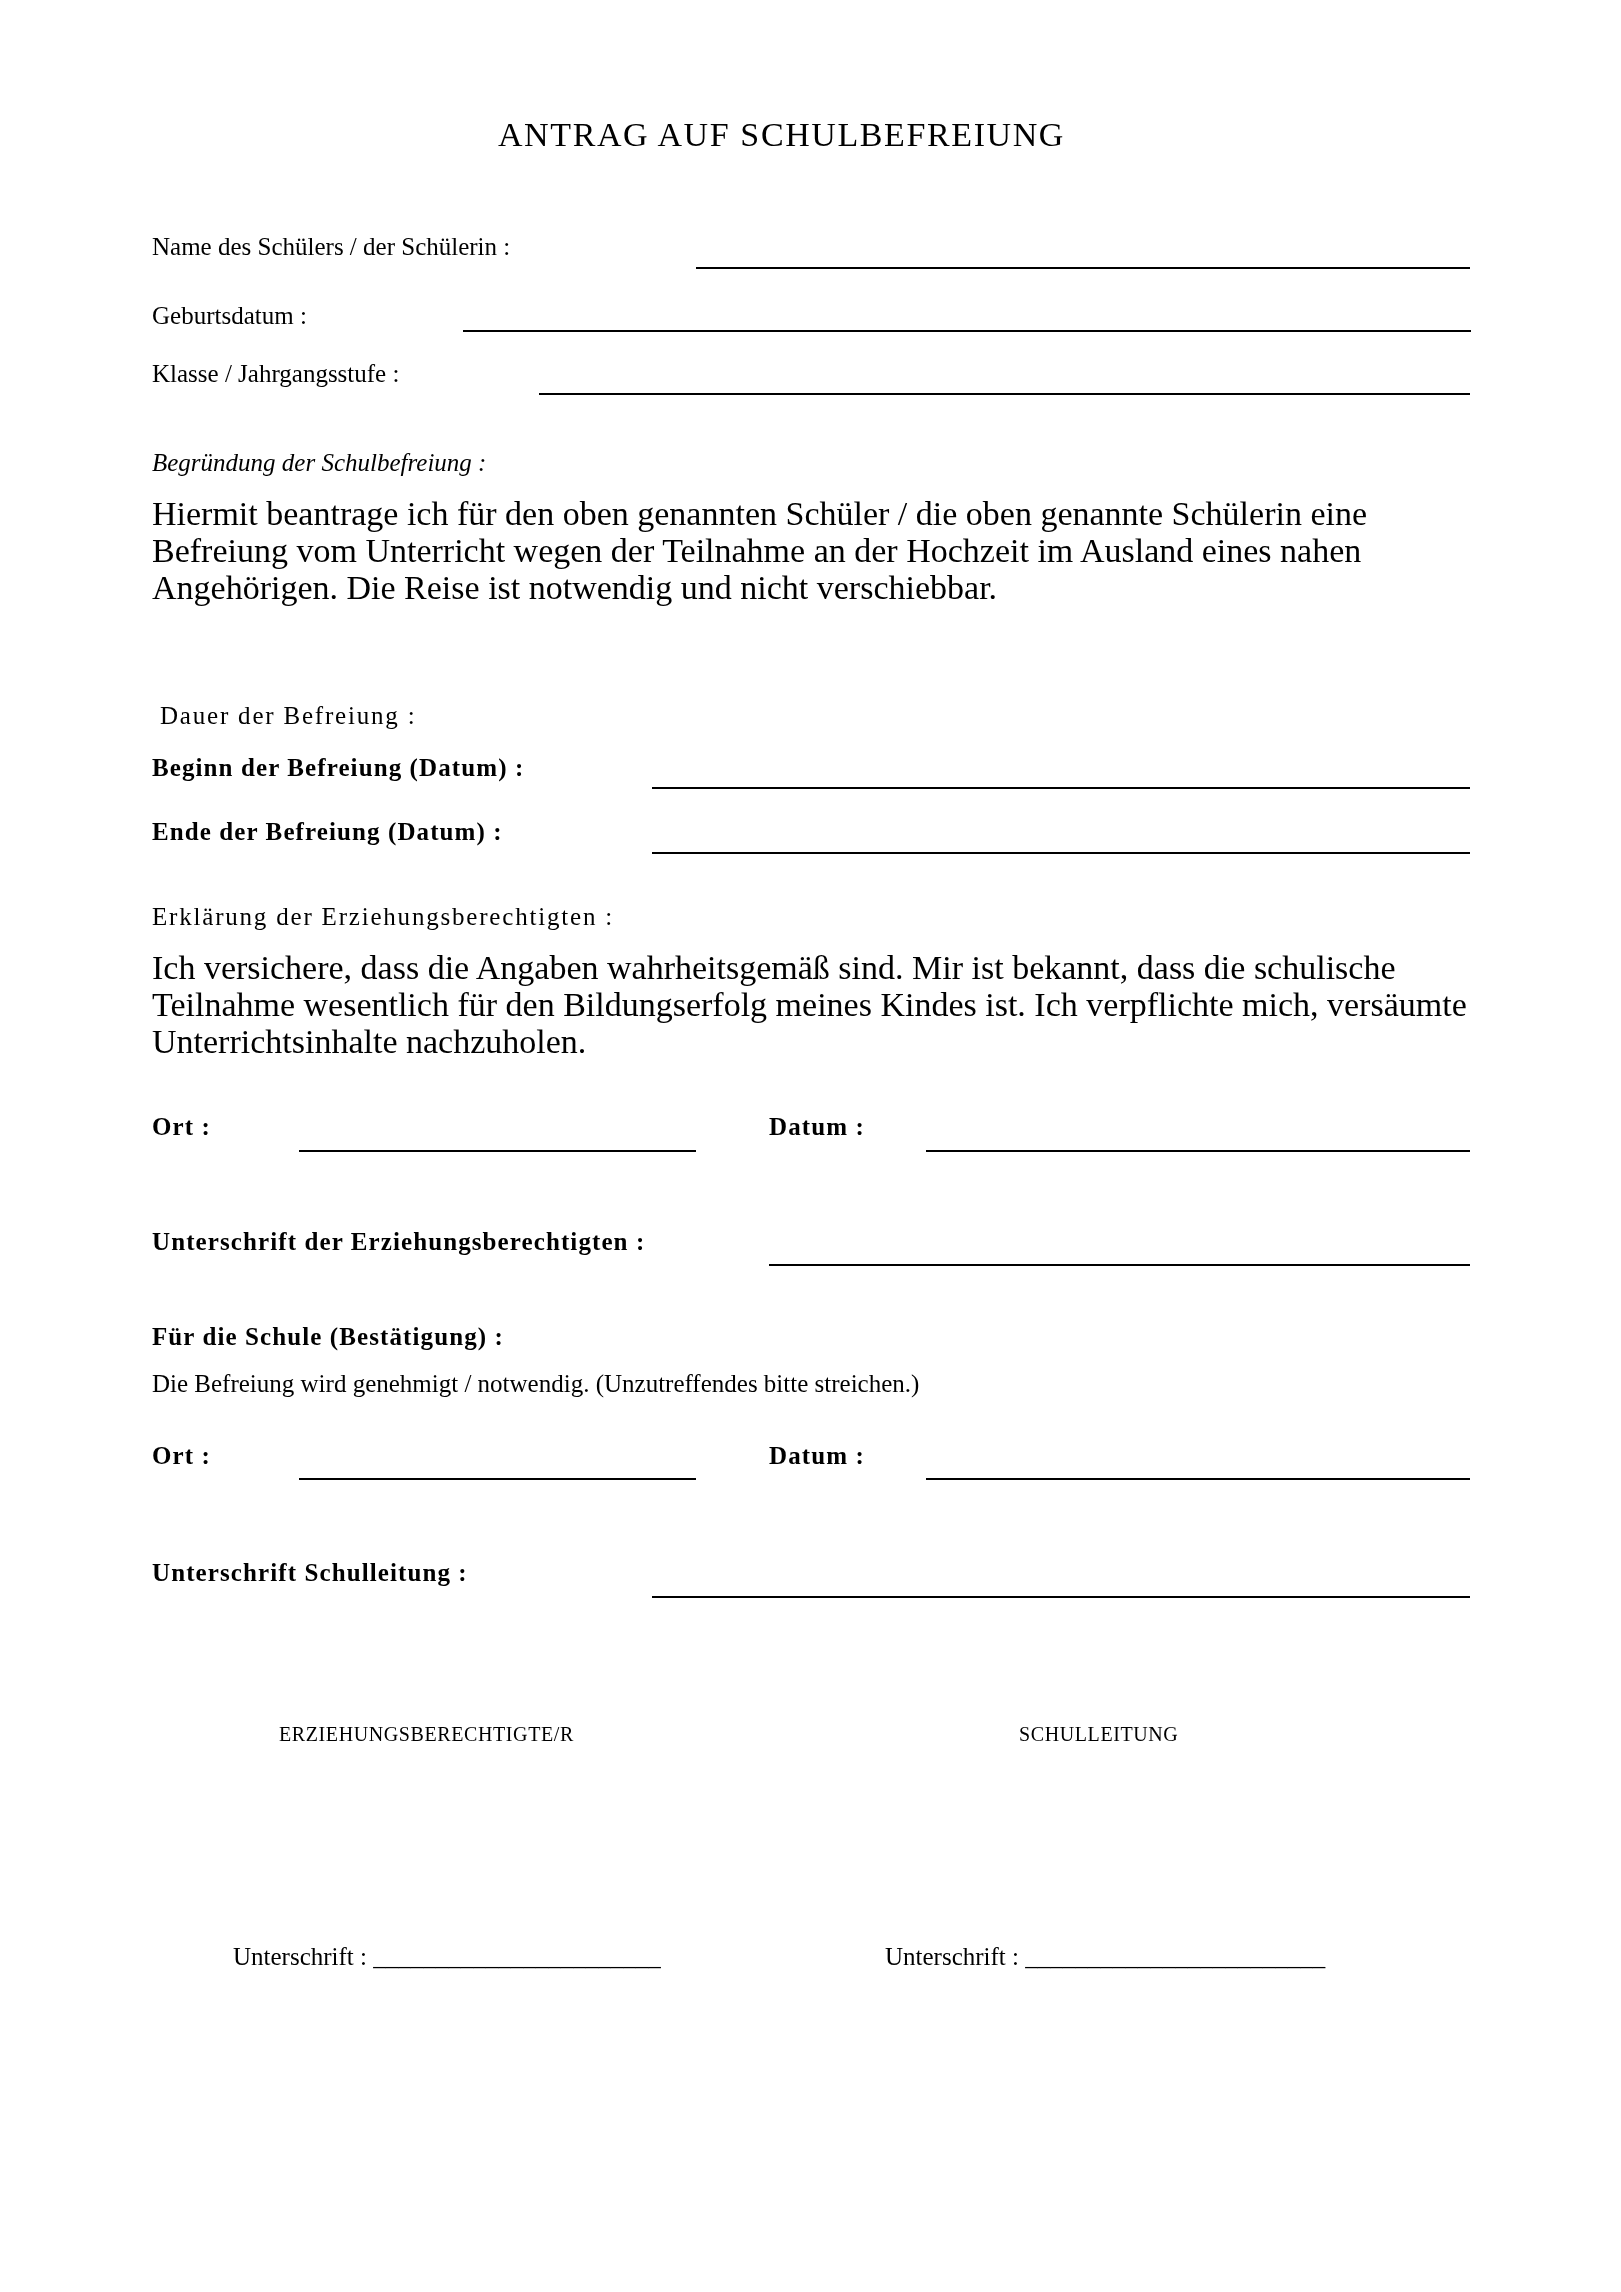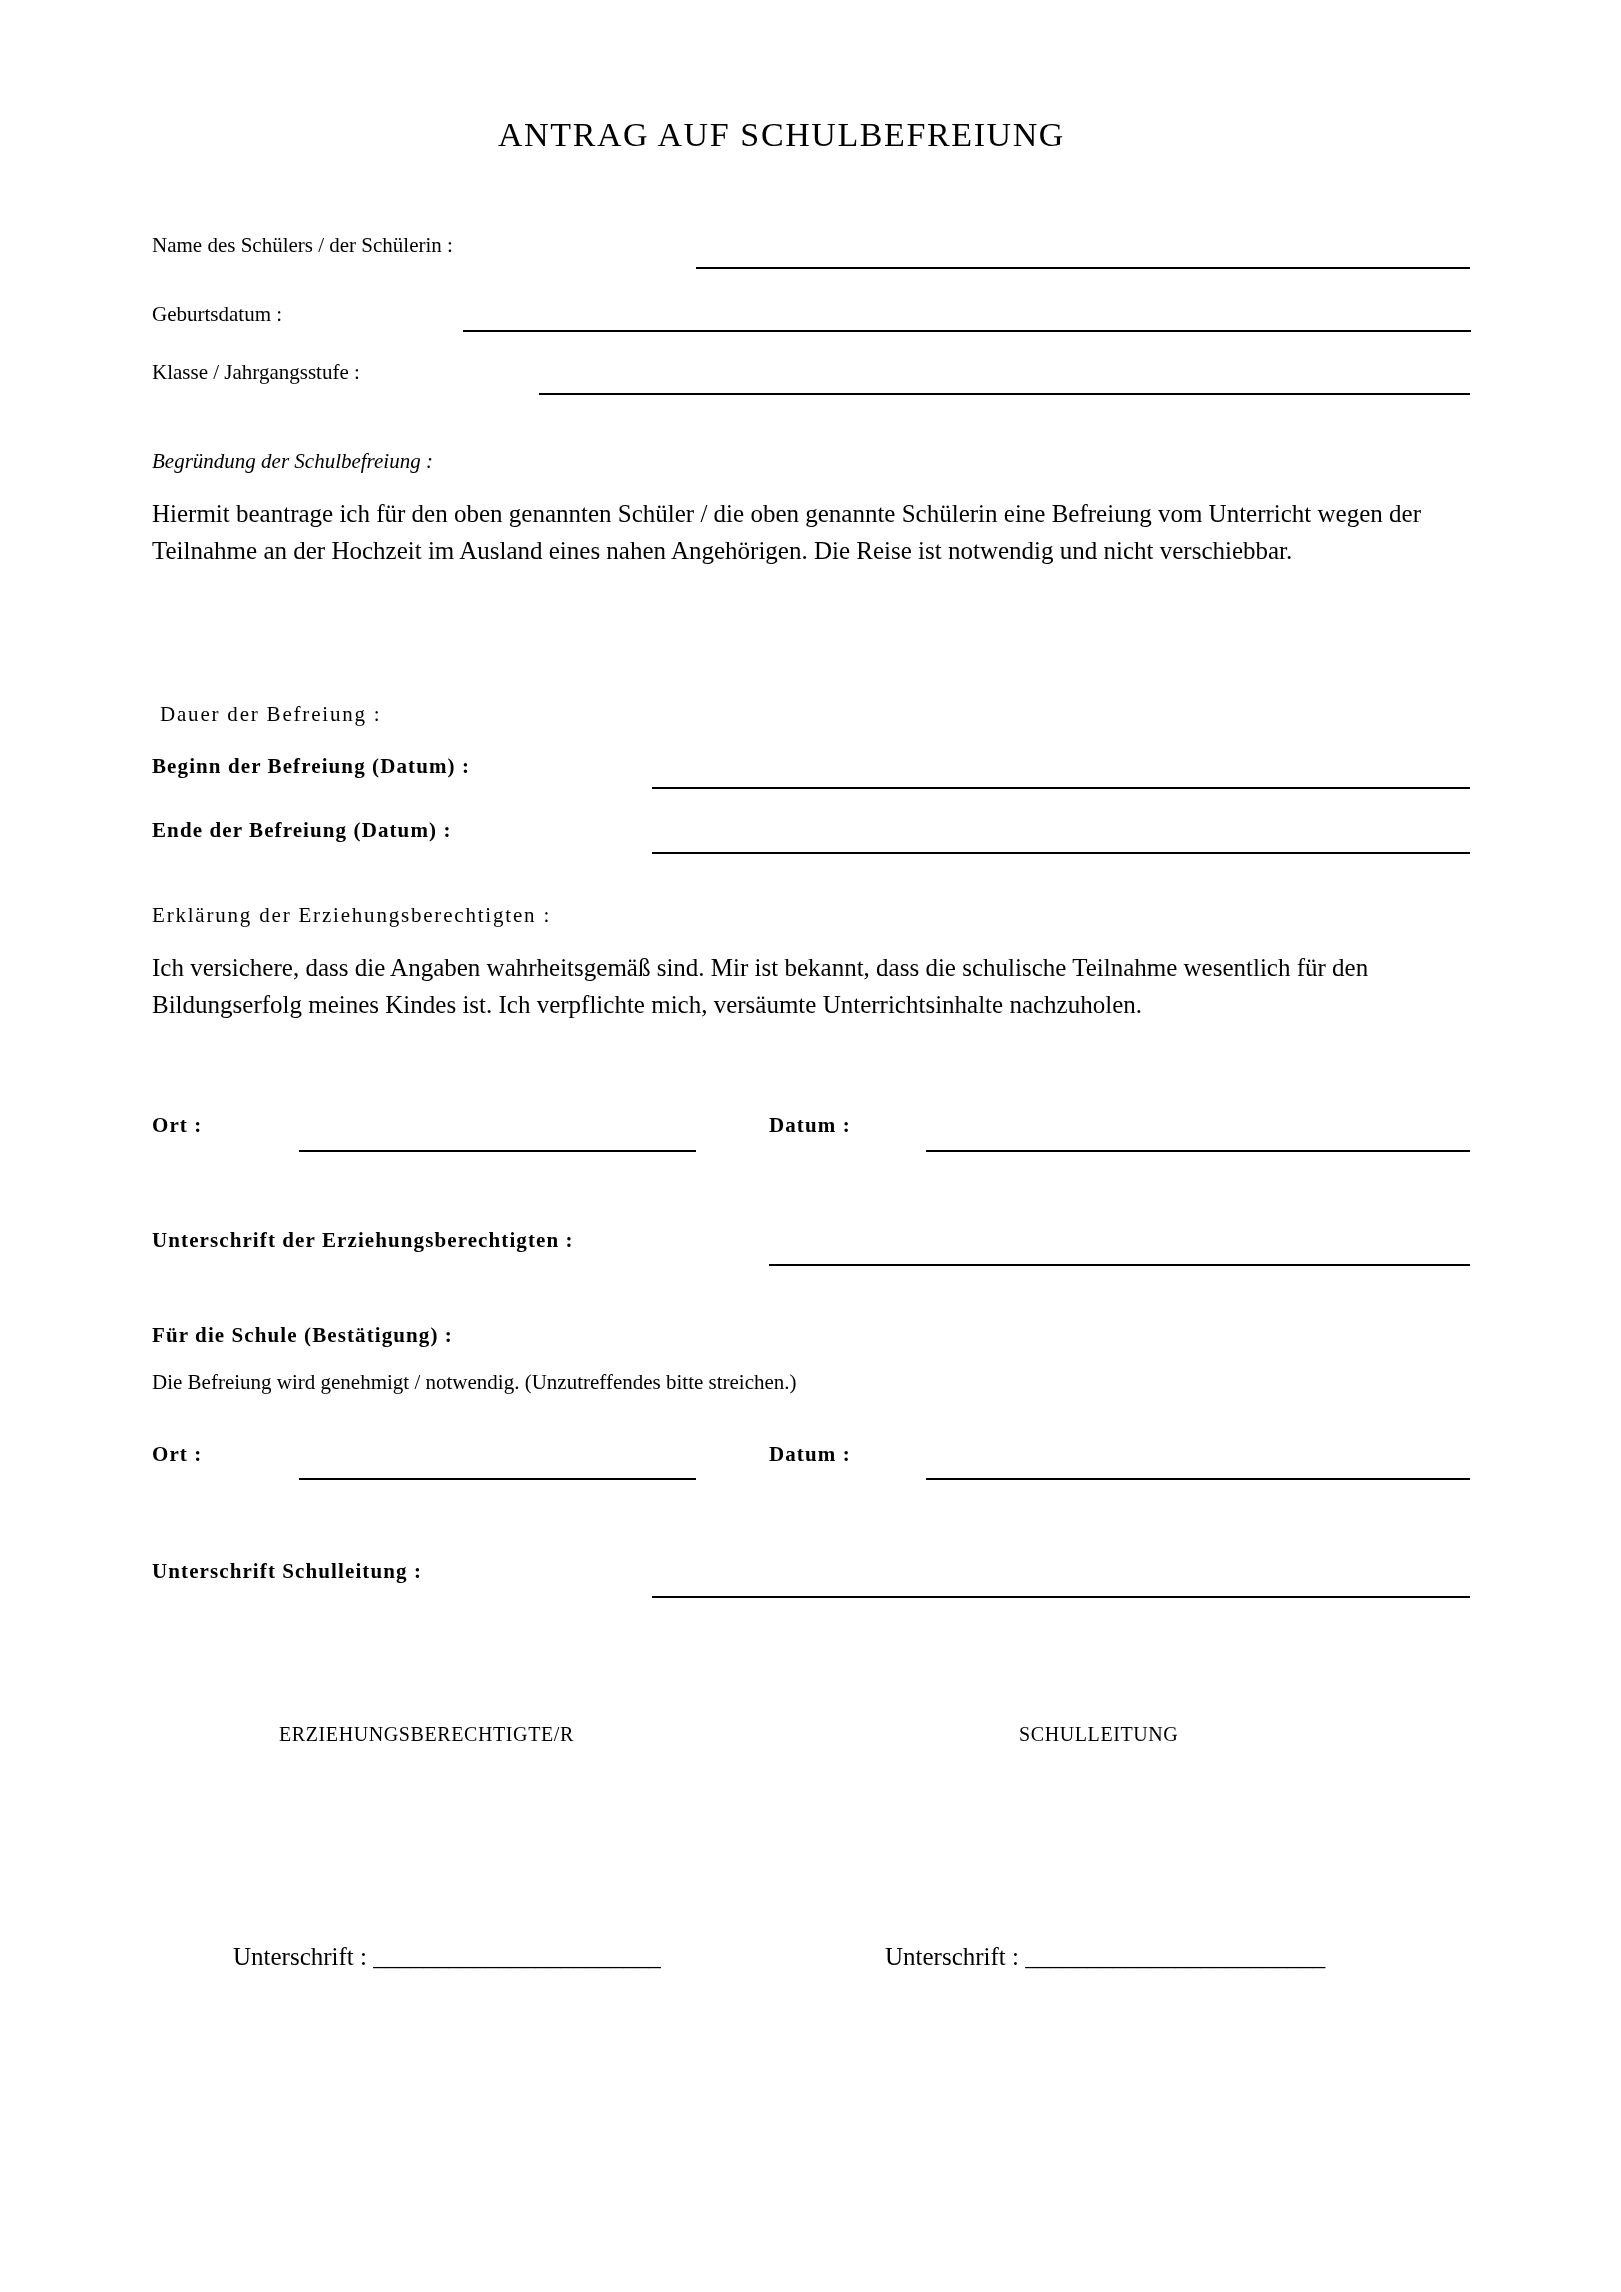--- a/index.html
+++ b/index.html
@@ -26,32 +26,32 @@
     text-align: center;
     font-size: 34px;
     letter-spacing: 1.6px;
     white-space: pre;
   }
 
   
   .row {
     position: absolute;
     left: 152px;
-    font-size: 21px;
+    font-size: 25px;
     white-space: pre;
   }
   .row.spaced { letter-spacing: 1.1px; font-weight: bold; }
   .row.wide   { letter-spacing: 1.8px; }
 
   
   .para {
     position: absolute;
     left: 152px;
     width: 1321px;
-    font-size: 25px;
+    font-size: 34px;
     line-height: 37px;
     text-align: left;
   }
 
   
   .rule {
     position: absolute;
     height: 0;
     border-top: 2.9px solid #000000;
   }

